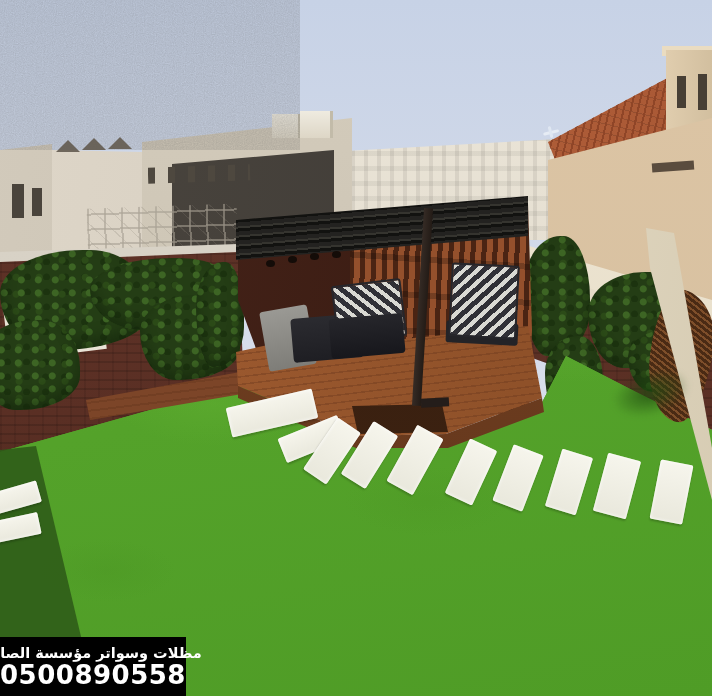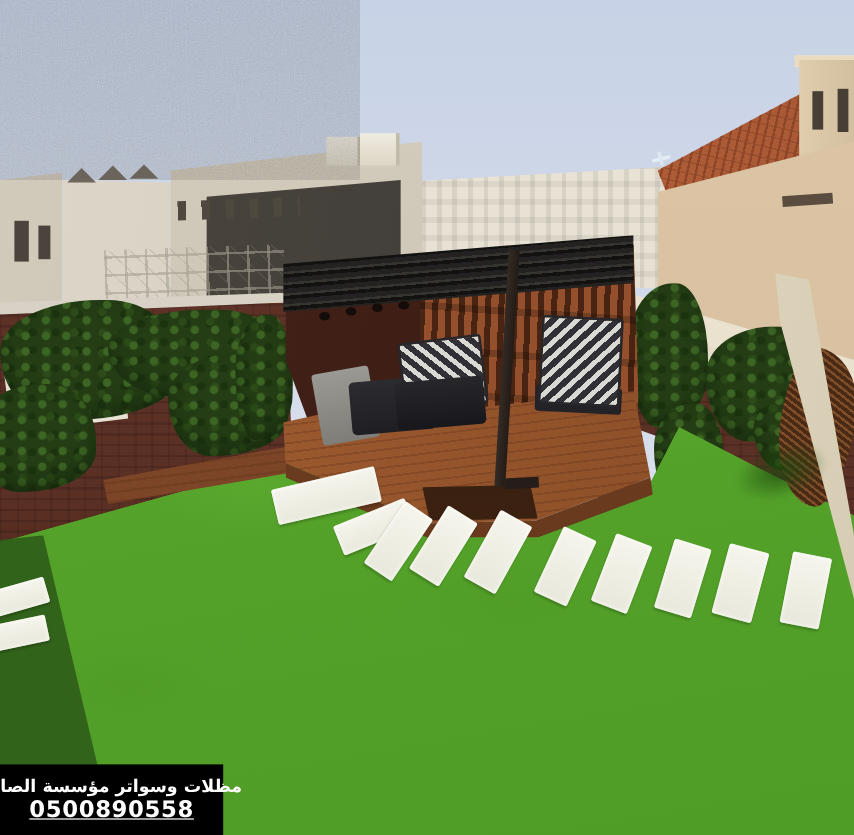--- a/index.html
+++ b/index.html
@@ -150,21 +150,21 @@
       background:#232327;border-radius:3px;}
 
   
   .stone{position:absolute;background:linear-gradient(180deg,#f6f5ec,#e9e8dc);
       border-radius:2px;box-shadow:0 2px 2px #00000033,inset 0 0 4px #ffffff;}
 
   
   #caption{left:0;top:637px;width:186px;height:59px;background:#000;color:#fff;
       display:flex;flex-direction:column;align-items:center;justify-content:center;}
   #cap1{font-size:14.5px;font-weight:bold;direction:rtl;white-space:nowrap;line-height:1.25;}
-  #cap2{font-size:19px;font-weight:bold;line-height:1.05;letter-spacing:.5px;text-decoration:underline;}
+  #cap2{font-size:26px;font-weight:bold;line-height:1.05;letter-spacing:.5px;}
 
   #grain{opacity:.25;pointer-events:none;}
 </style>
 </head>
 <body>
 
 <div id="photo">
 
   <div class="ly" id="sky"></div>
   <div class="ly" id="city"></div>

